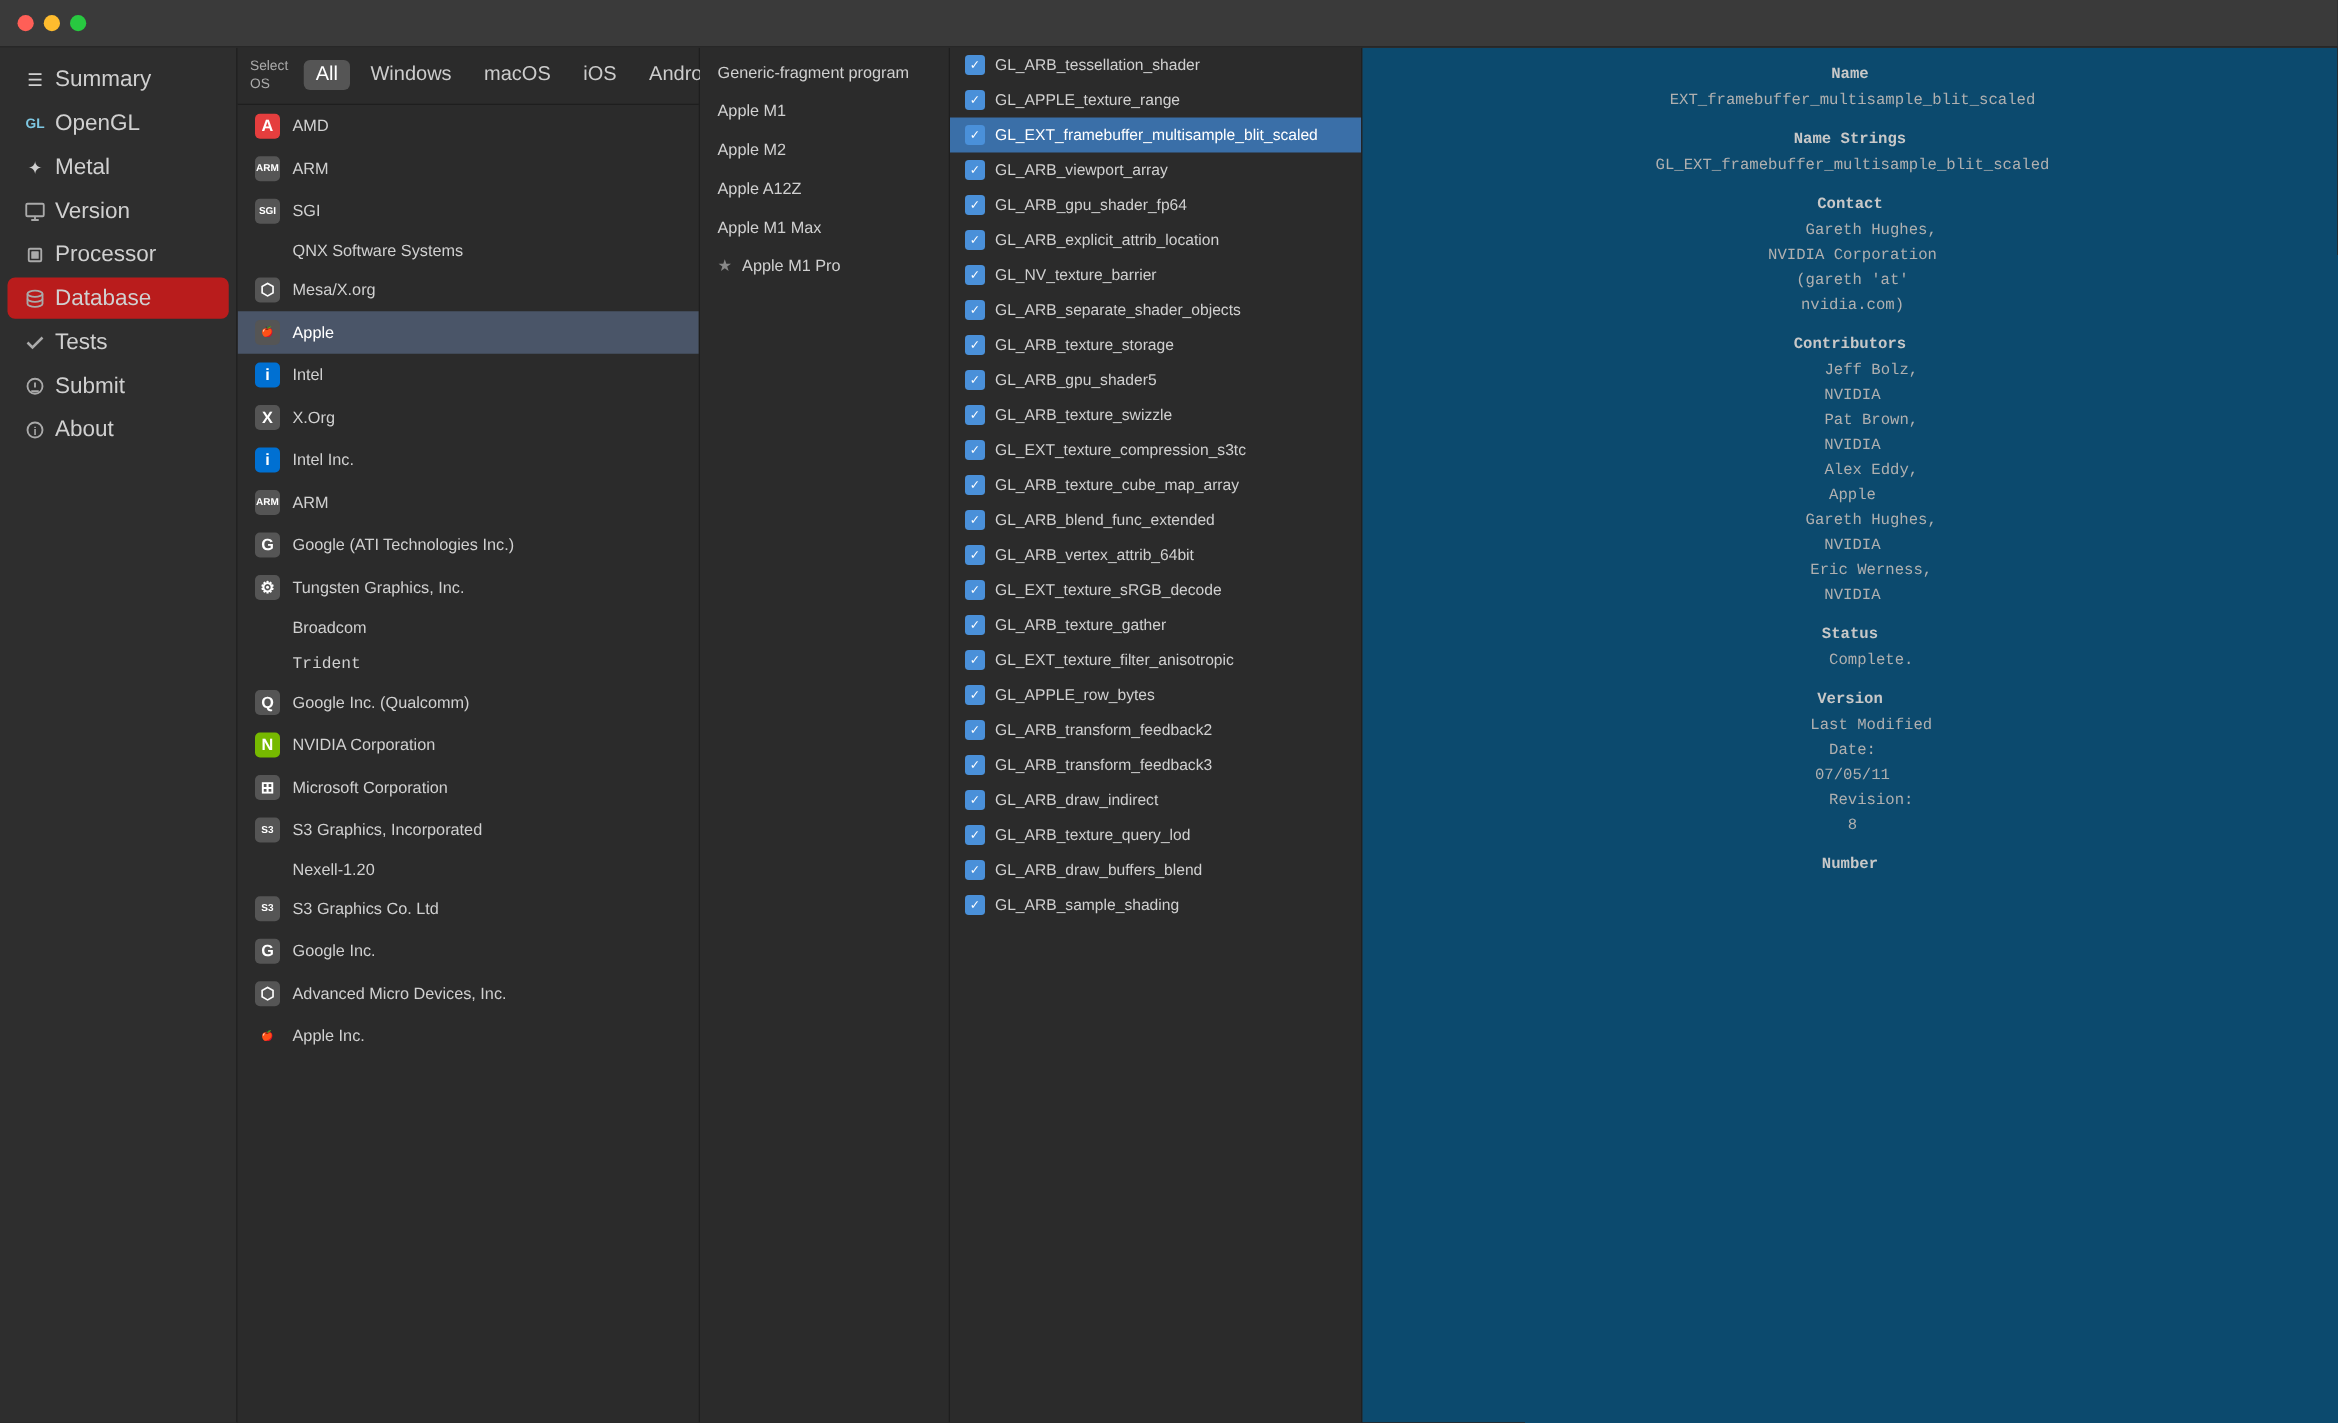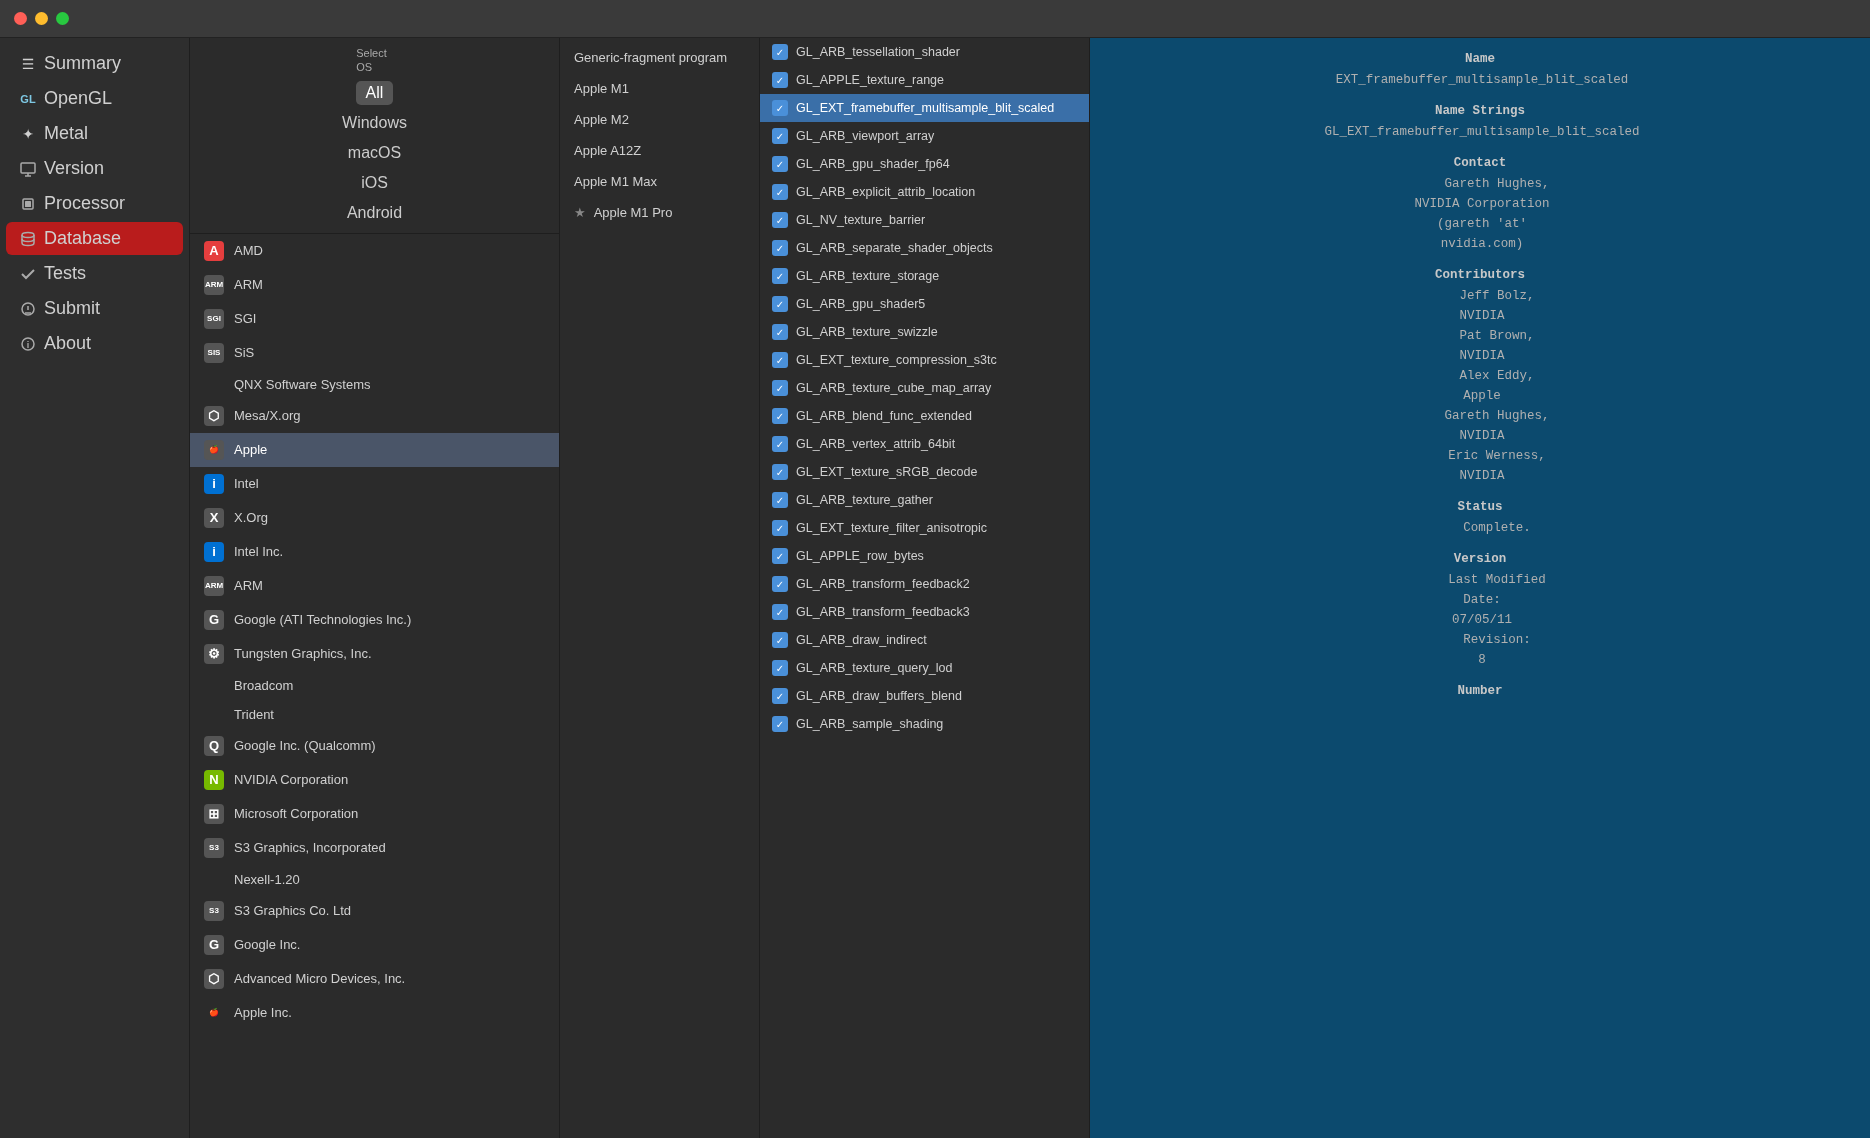--- a/index.html
+++ b/index.html
@@ -106,21 +106,20 @@
       flex-direction: column;
       flex-shrink: 0;
     }
     .os-selector {
       display: flex;
       align-items: center;
       gap: 6px;
       padding: 8px 10px;
       border-bottom: 1px solid #1e1e1e;
       flex-shrink: 0;
-      flex-direction: column;
     }
     .os-btn {
       padding: 3px 10px;
       border-radius: 5px;
       font-size: 16px;
       cursor: pointer;
       border: none;
       background: transparent;
       color: #ccc;
     }
@@ -358,24 +357,20 @@
             <span>AMD</span>
           </div>
           <div class="vendor-item">
             <div class="vendor-icon" style="background: rgb(85, 85, 85); font-size: 8px; color: rgb(255, 255, 255); font-weight: bold;">ARM</div>
             <span>ARM</span>
           </div>
           <div class="vendor-item">
             <div class="vendor-icon" style="background: rgb(85, 85, 85); font-size: 8px; color: rgb(255, 255, 255); font-weight: bold;">SGI</div>
             <span>SGI</span>
           </div>
-          <div class="vendor-item">
-            <div class="vendor-icon" style="background: rgb(85, 85, 85); font-size: 8px; color: rgb(255, 255, 255); font-weight: bold;">SIS</div>
-            <span>SiS</span>
-          </div>
           <div class="vendor-item" style="padding-left: 44px; align-items: flex-end;">
             <span>QNX Software Systems</span>
           </div>
           <div class="vendor-item">
             <div class="vendor-icon" style="background: rgb(85, 85, 85); font-size: 13px; color: rgb(255, 255, 255); font-weight: bold;">⬡</div>
             <span>Mesa/X.org</span>
           </div>
           <div class="vendor-item active">
             <div class="vendor-icon" style="background: rgb(85, 85, 85); font-size: 8px; color: rgb(255, 255, 255); font-weight: bold;">🍎</div>
             <span>Apple</span>
@@ -400,21 +395,21 @@
             <div class="vendor-icon" style="background: rgb(85, 85, 85); font-size: 13px; color: rgb(255, 255, 255); font-weight: bold;">G</div>
             <span>Google (ATI Technologies Inc.)</span>
           </div>
           <div class="vendor-item">
             <div class="vendor-icon" style="background: rgb(85, 85, 85); font-size: 13px; color: rgb(255, 255, 255); font-weight: bold;">⚙</div>
             <span>Tungsten Graphics, Inc.</span>
           </div>
           <div class="vendor-item" style="padding-left: 44px;">
             <span>Broadcom</span>
           </div>
-          <div class="vendor-item" style="padding-left: 44px;">
+          <div class="vendor-item" style="padding-left: 44px; font-family: Liberation Mono, monospace;">
             <span>Trident</span>
           </div>
           <div class="vendor-item">
             <div class="vendor-icon" style="background: rgb(85, 85, 85); font-size: 13px; color: rgb(255, 255, 255); font-weight: bold;">Q</div>
             <span>Google Inc. (Qualcomm)</span>
           </div>
           <div class="vendor-item">
             <div class="vendor-icon" style="background: rgb(118, 185, 0); font-size: 13px; color: rgb(255, 255, 255); font-weight: bold;">N</div>
             <span>NVIDIA Corporation</span>
           </div>

